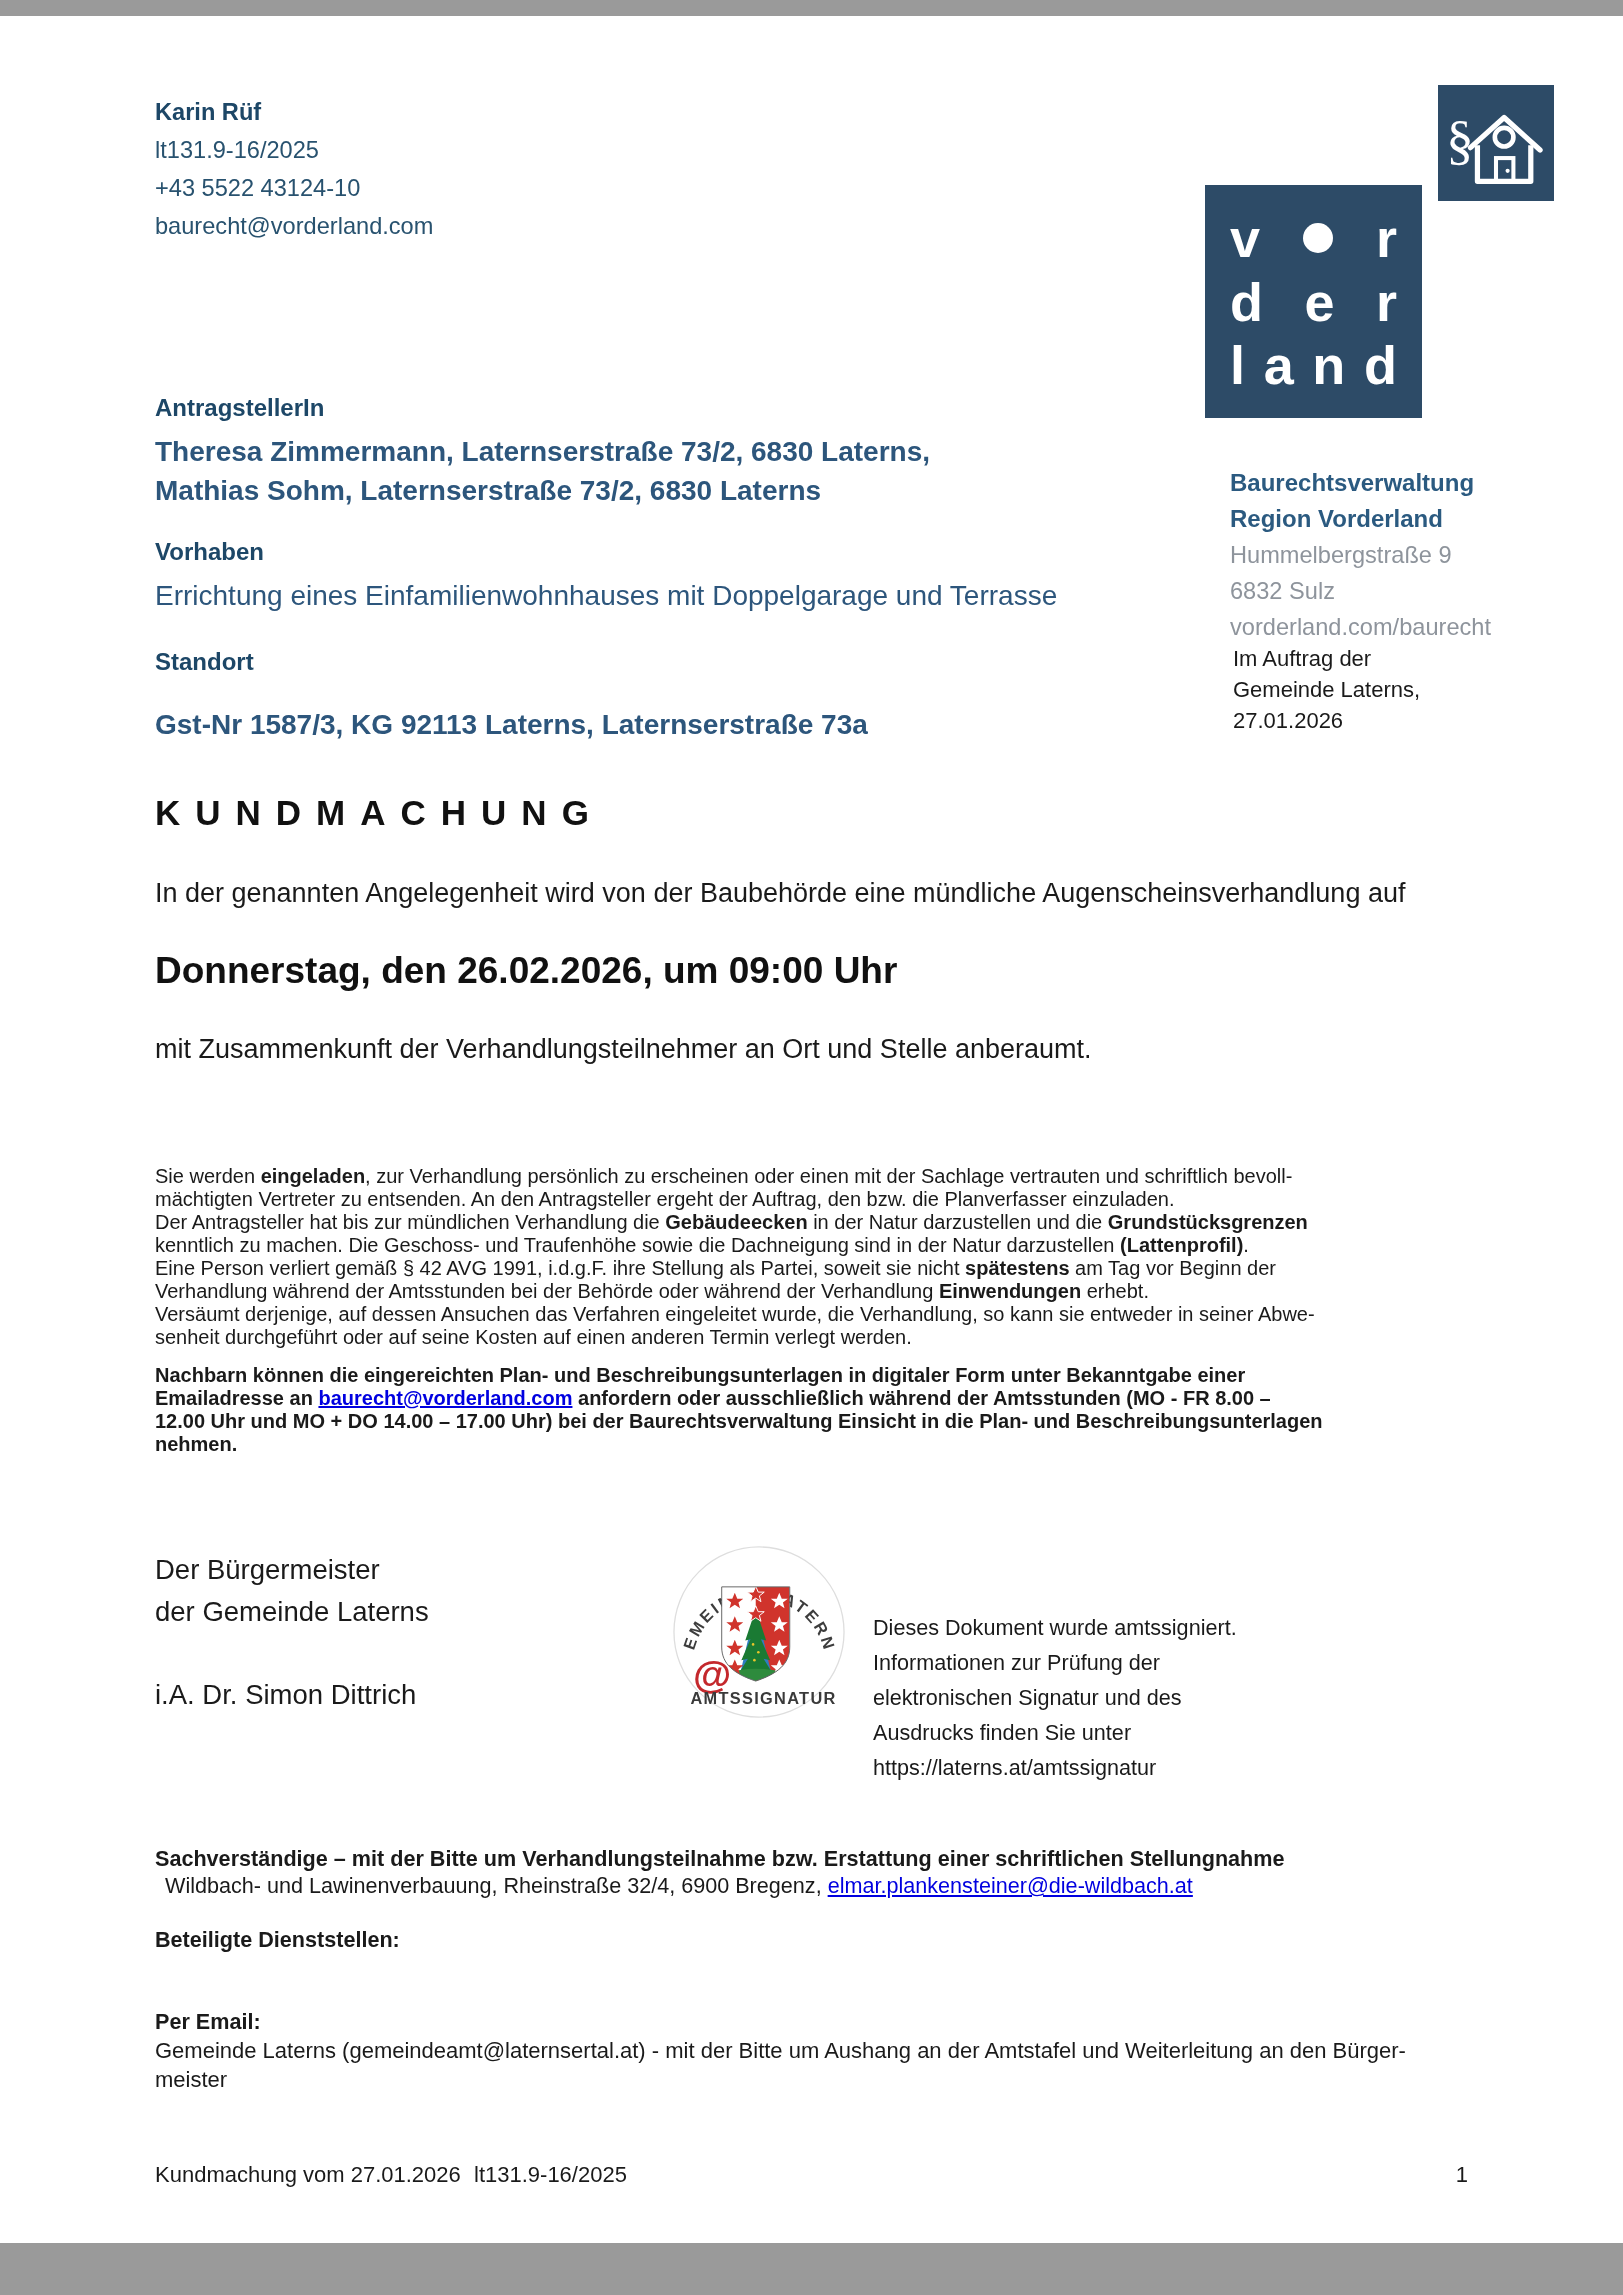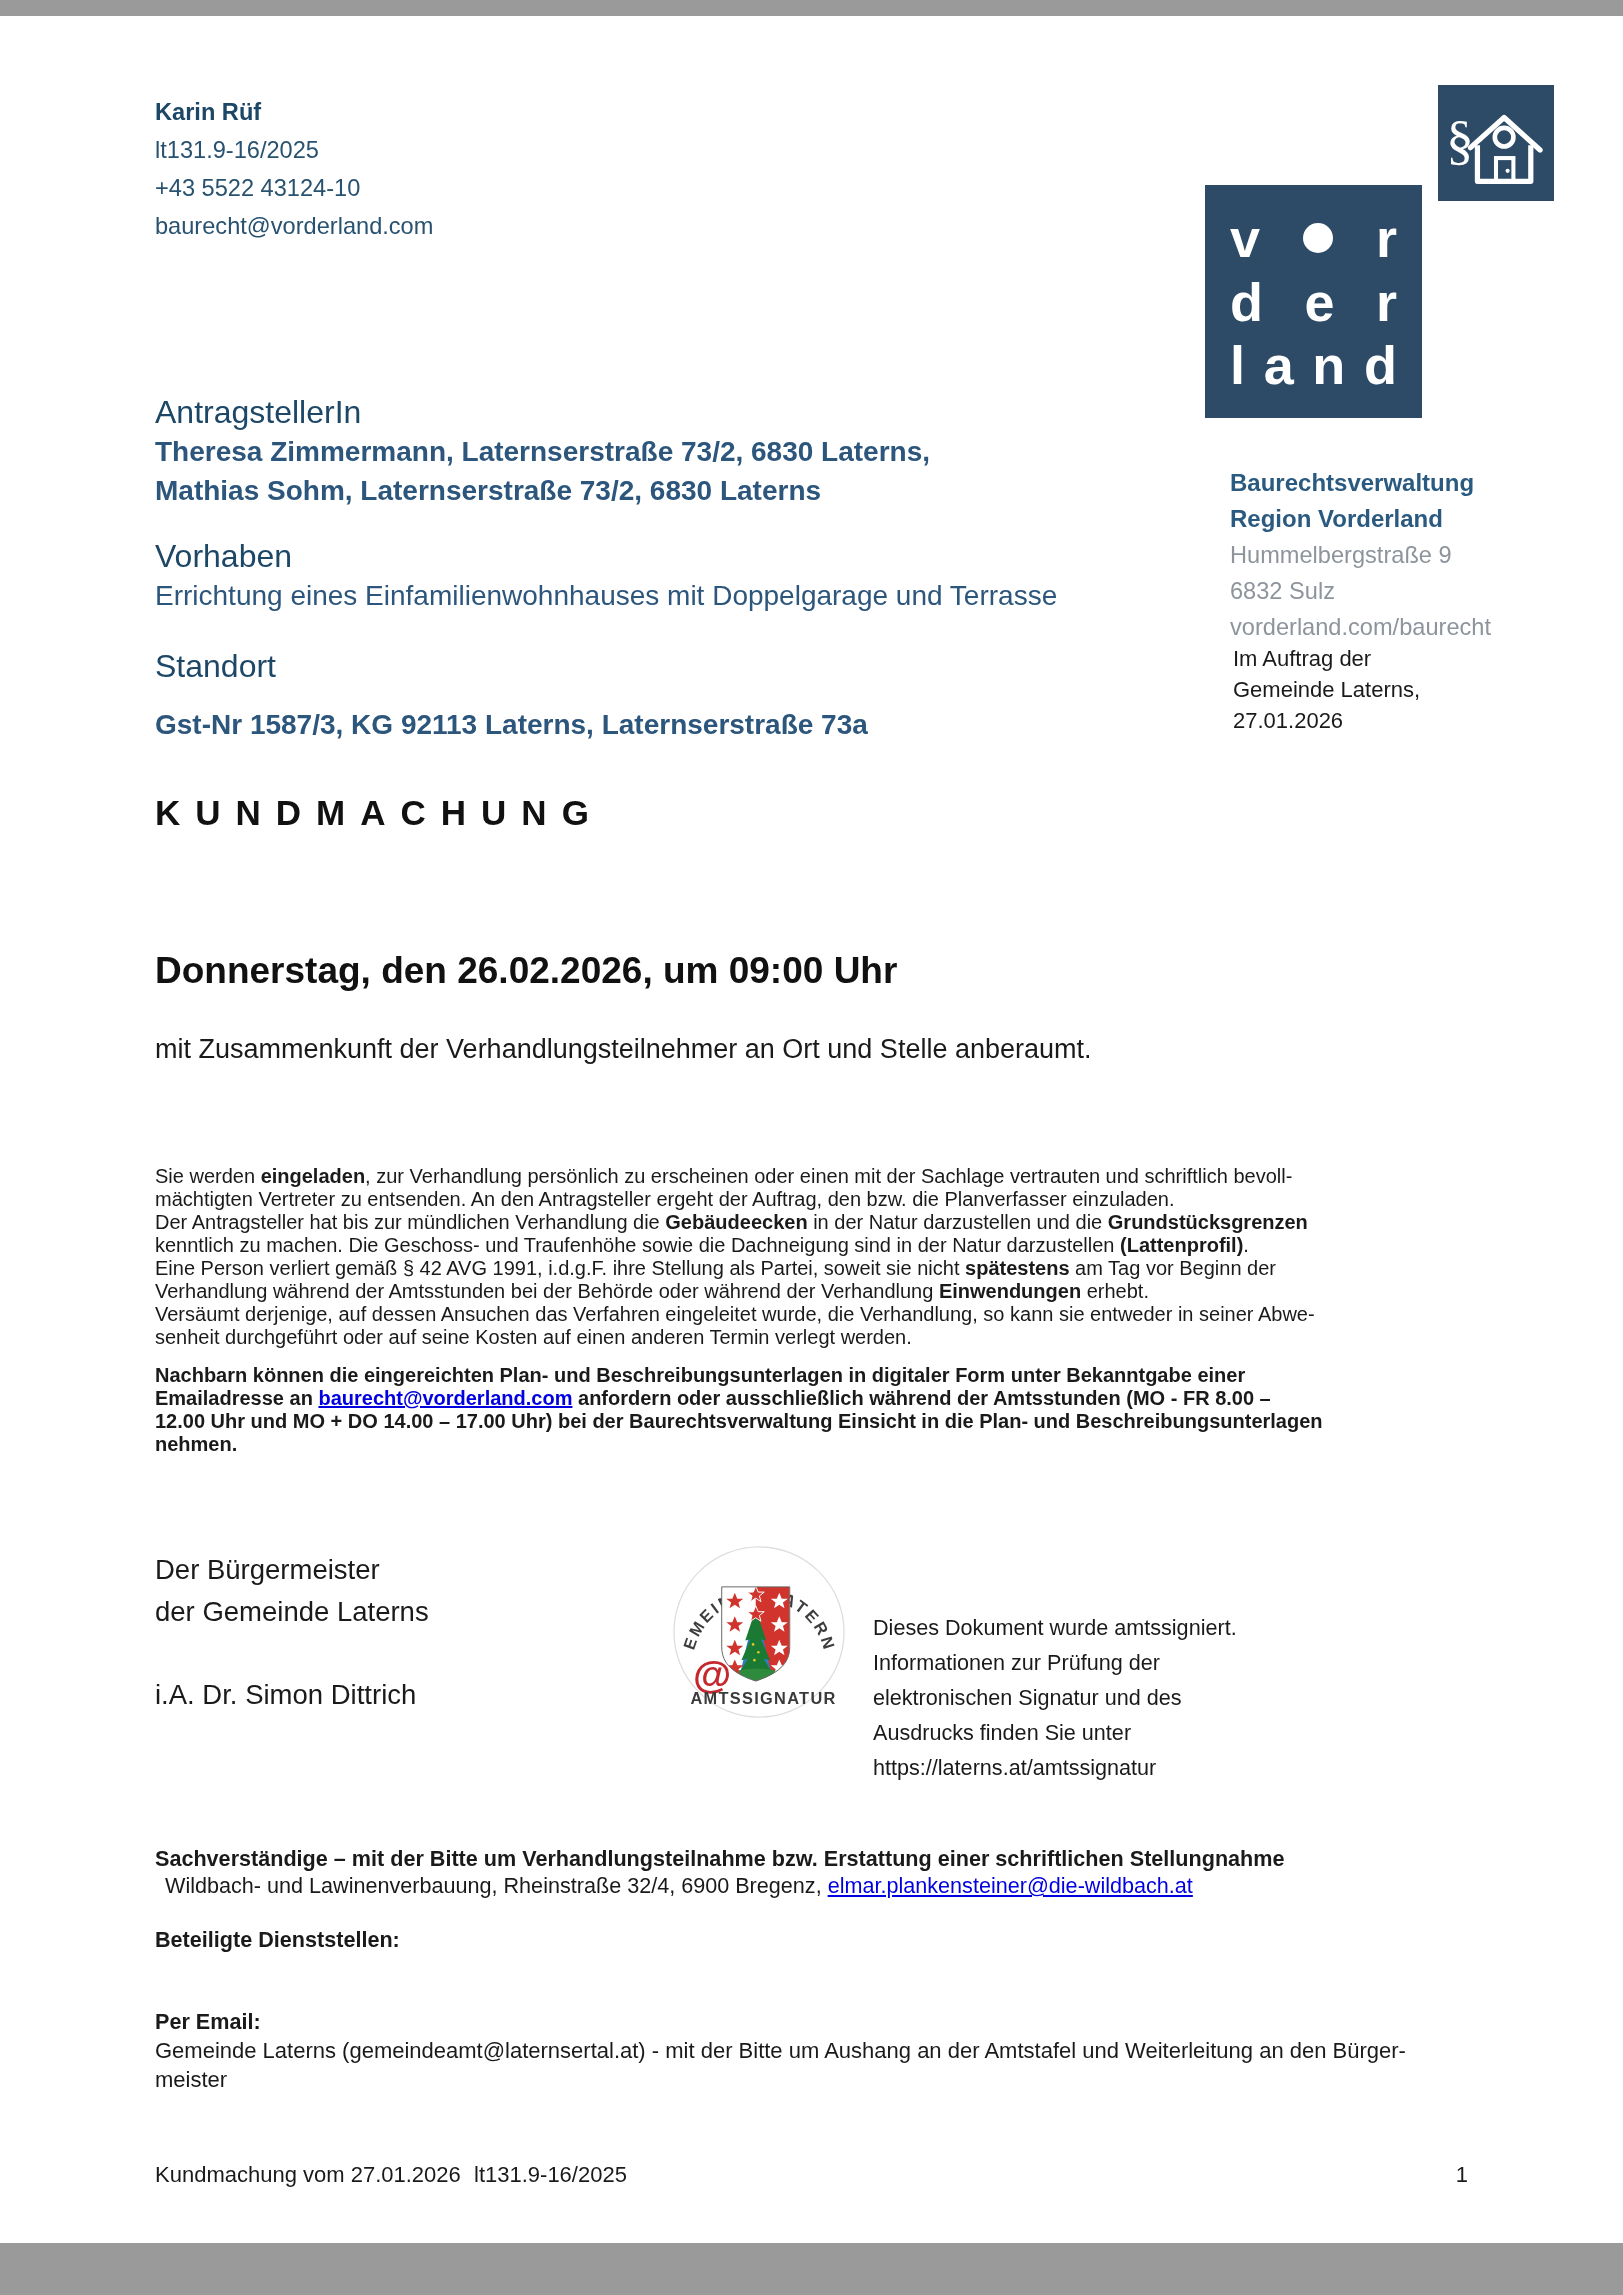--- a/index.html
+++ b/index.html
@@ -25,21 +25,21 @@
 
   
   .org{left:1230px;top:449px;font-size:23.6px;line-height:36px;}
   .org .org-bold{font-weight:bold;color:#2b5a80;font-size:24px;}
   .org .org-gray{color:#8e949c;}
 
   
   .commission{left:1233px;top:627px;font-size:22px;line-height:31px;color:#1a1a1a;}
 
   
-  .sec-heading{left:155px;font-weight:normal;color:#1d4767;font-size:32px;}
+  .sec-heading{left:155px;font-weight:bold;color:#1d4767;font-size:24px;}
   .sec-body{left:155px;color:#2d567c;font-size:28px;line-height:39px;}
 
   .kundmachung{left:155px;top:777px;font-size:35px;font-weight:bold;
     letter-spacing:15px;color:#111111;}
   .intro{left:155px;top:862px;font-size:27px;color:#1a1a1a;}
   .dateline{left:155px;top:934px;font-size:37px;font-weight:bold;color:#111111;}
   .outro{left:155px;top:1018px;font-size:27px;color:#1a1a1a;}
 
   .legal{left:155px;top:1149px;font-size:20px;line-height:23px;color:#1a1a1a;width:1283px;}
   .neighbors{left:155px;top:1348px;font-size:20px;line-height:23px;font-weight:bold;color:#1a1a1a;width:1283px;}
@@ -119,20 +119,21 @@
   <div class="abs sec-heading" style="top:378px;">AntragstellerIn</div>
   <div class="abs sec-body" style="top:416px;font-weight:bold;"><span>Theresa Zimmermann, Laternserstraße 73/2, 6830 Laterns,</span><br><span>Mathias Sohm, Laternserstraße 73/2, 6830 Laterns</span></div>
 
   <div class="abs sec-heading" style="top:522px;">Vorhaben</div>
   <div class="abs sec-body" style="top:560px;"><span>Errichtung eines Einfamilienwohnhauses mit Doppelgarage und Terrasse</span></div>
 
   <div class="abs sec-heading" style="top:632px;">Standort</div>
   <div class="abs sec-body" style="top:689px;font-weight:bold;"><span>Gst-Nr 1587/3, KG 92113 Laterns, Laternserstraße 73a</span></div>
 
   <div class="abs kundmachung">KUNDMACHUNG</div>
+  <div class="abs intro">In der genannten Angelegenheit wird von der Baubehörde eine mündliche Augenscheinsverhandlung auf</div>
   <div class="abs dateline">Donnerstag, den 26.02.2026, um 09:00 Uhr</div>
   <div class="abs outro">mit Zusammenkunft der Verhandlungsteilnehmer an Ort und Stelle anberaumt.</div>
 
   <div class="abs legal"><span>Sie werden </span><span class="b">eingeladen</span><span>, zur Verhandlung persönlich zu erscheinen oder einen mit der Sachlage vertrauten und schriftlich bevoll-</span><br><span>mächtigten Vertreter zu entsenden. An den Antragsteller ergeht der Auftrag, den bzw. die Planverfasser einzuladen.</span><br><span>Der Antragsteller hat bis zur mündlichen Verhandlung die </span><span class="b">Gebäudeecken</span><span> in der Natur darzustellen und die </span><span class="b">Grundstücksgrenzen</span><br><span>kenntlich zu machen. Die Geschoss- und Traufenhöhe sowie die Dachneigung sind in der Natur darzustellen </span><span class="b">(Lattenprofil)</span><span>.</span><br><span>Eine Person verliert gemäß § 42 AVG 1991, i.d.g.F. ihre Stellung als Partei, soweit sie nicht </span><span class="b">spätestens</span><span> am Tag vor Beginn der</span><br><span>Verhandlung während der Amtsstunden bei der Behörde oder während der Verhandlung </span><span class="b">Einwendungen</span><span> erhebt.</span><br><span>Versäumt derjenige, auf dessen Ansuchen das Verfahren eingeleitet wurde, die Verhandlung, so kann sie entweder in seiner Abwe-</span><br><span>senheit durchgeführt oder auf seine Kosten auf einen anderen Termin verlegt werden.</span></div>
 
   <div class="abs neighbors"><span>Nachbarn können die eingereichten Plan- und Beschreibungsunterlagen in digitaler Form unter Bekanntgabe einer</span><br><span>Emailadresse an </span><a href="#" class="link">baurecht@vorderland.com</a><span> anfordern oder ausschließlich während der Amtsstunden (MO - FR 8.00 –</span><br><span>12.00 Uhr und MO + DO 14.00 – 17.00 Uhr) bei der Baurechtsverwaltung Einsicht in die Plan- und Beschreibungsunterlagen</span><br><span>nehmen.</span></div>
 
   <div class="abs signer1">Der Bürgermeister</div>
   <div class="abs signer2">der Gemeinde Laterns</div>
   <div class="abs signer3">i.A. Dr. Simon Dittrich</div>

